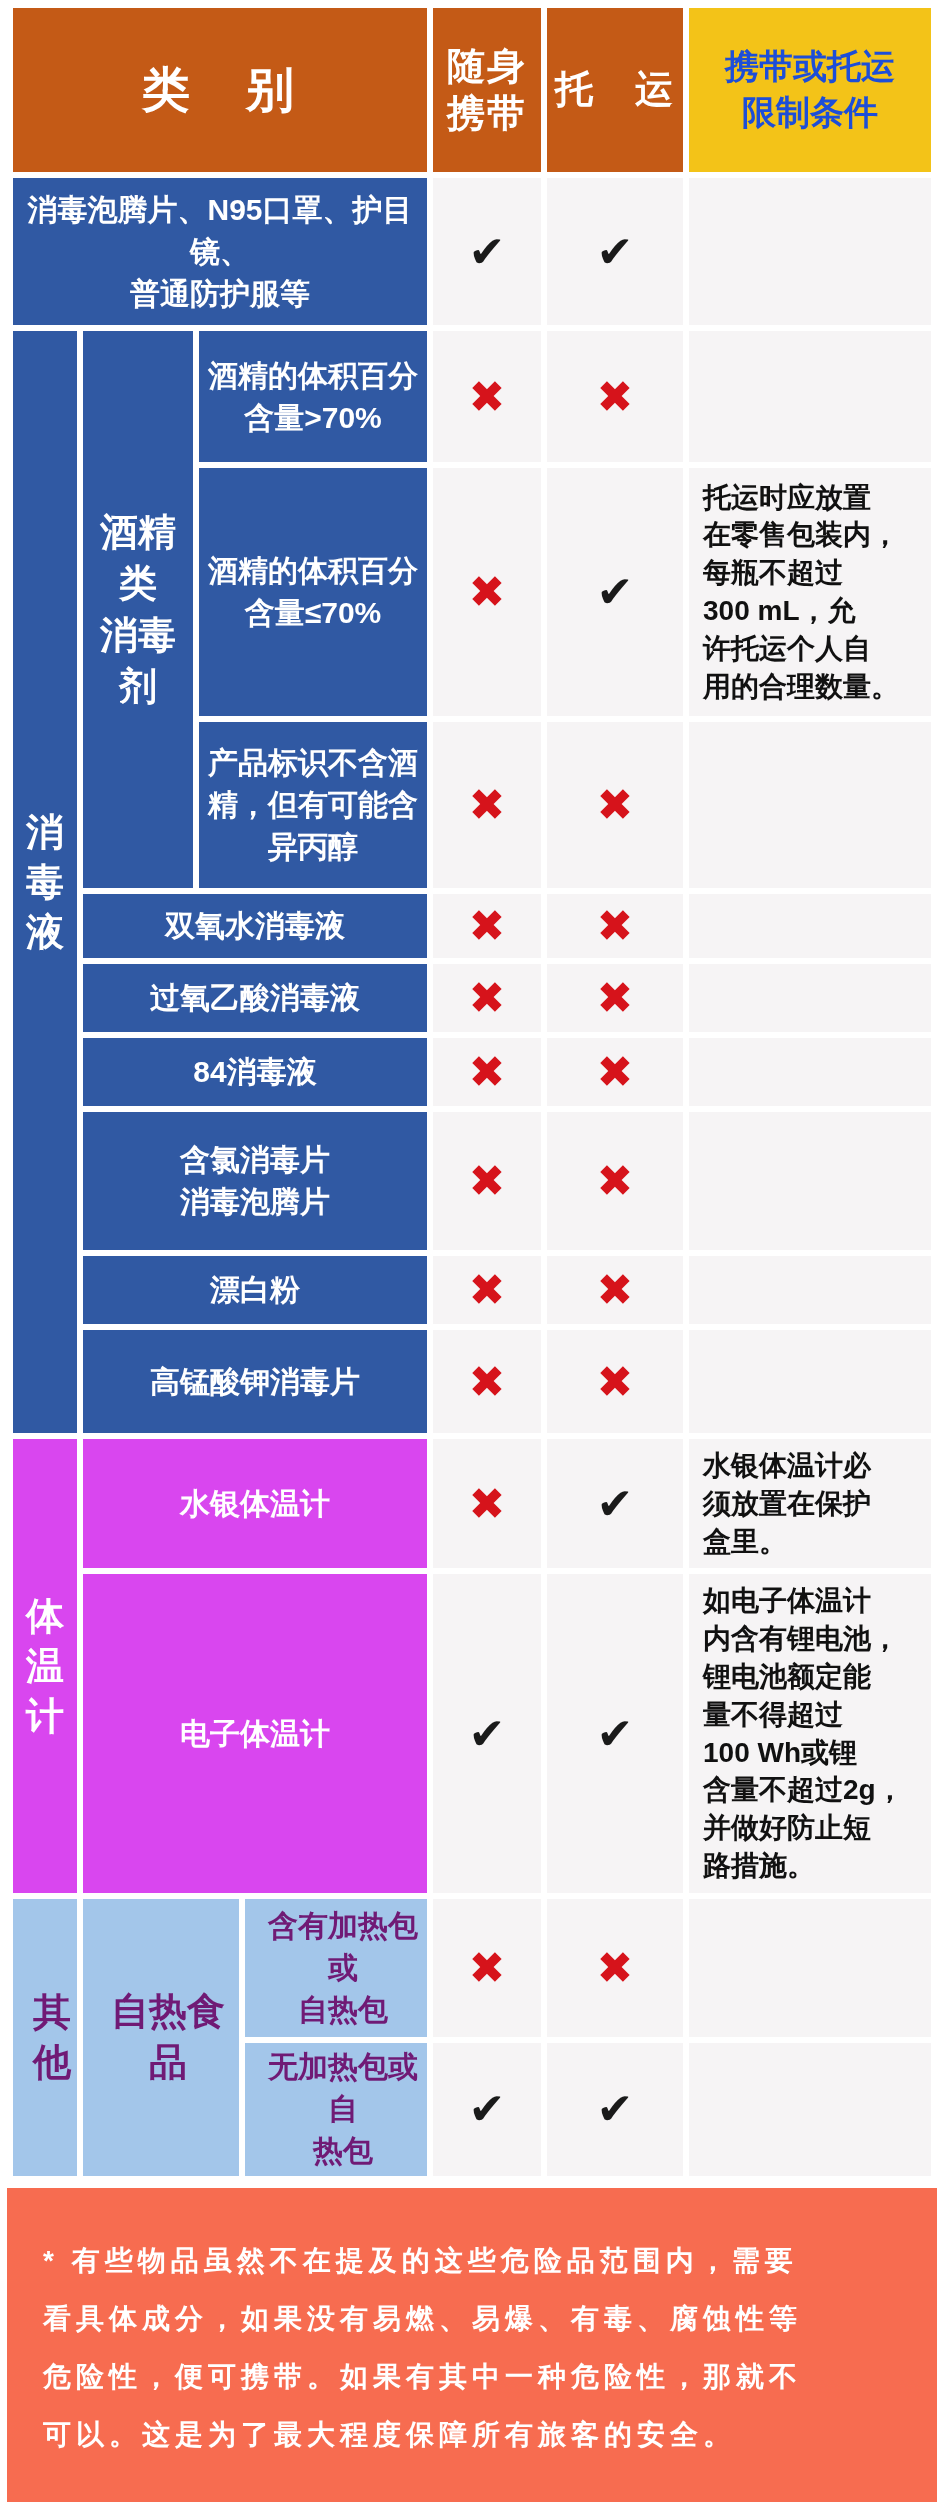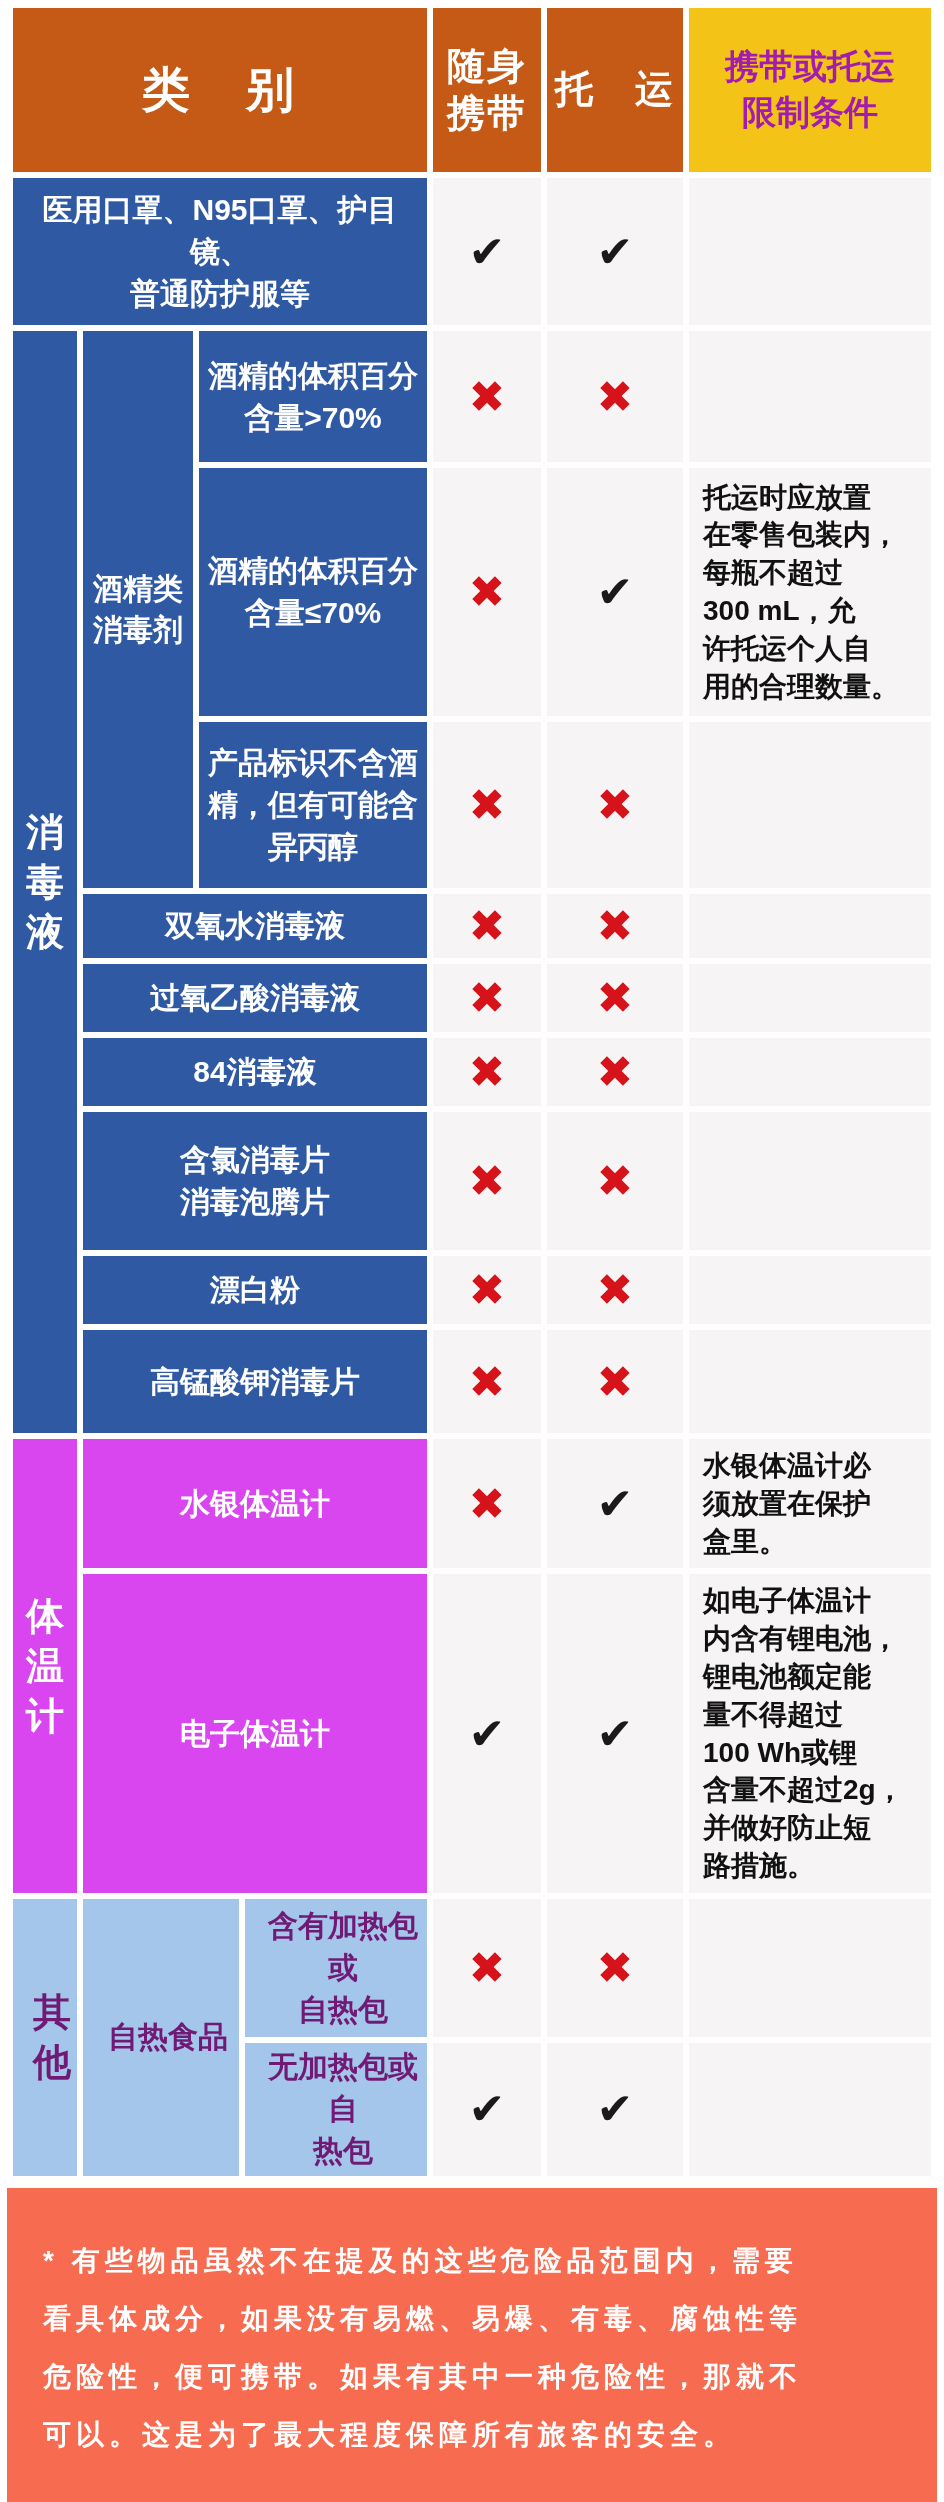--- a/index.html
+++ b/index.html
@@ -9,28 +9,28 @@
   }
   .sheet{width:944px;height:2502px;background:#ffffff;padding-top:2px;box-sizing:border-box;}
   table.grid{
     border-collapse:separate;border-spacing:6px;margin:0 auto;width:930px;table-layout:fixed;
   }
   td{padding:0;text-align:center;vertical-align:middle;white-space:pre-line;overflow:hidden;}
   
   .hd{background:#c45a16;color:#fff;}
   .hd-cat{font-size:48px;letter-spacing:4px;text-align:center;}
   .hd-sub{font-size:38px;line-height:1.25;letter-spacing:2px;}
-  .hd-yellow{background:#f3c318;color:#a21caf;font-size:34px;line-height:1.35;}
+  .hd-yellow{background:#f3c318;color:#1d4ed8;font-size:34px;line-height:1.35;}
   
   .blue1{background:#3059a3;color:#fff;}
   .blue2{background:#d946ef;color:#fff;}
   .blue3{background:#a3c6ea;color:#701a75;padding-left:14px;}
   .item{font-size:30px;line-height:1.4;}
   .seclabel{font-size:38px;line-height:1.32;}
-  .sublabel{font-size:30px;line-height:1.35;}
+  .sublabel{font-size:38px;line-height:1.35;}
   
   .cell{background:#f6f4f5;}
   .mark{font-size:44px;line-height:1;}
   .mark.check{color:#1a1a1a;}
   .mark.cross{color:#d6131b;}
   .note{font-size:28px;line-height:1.35;text-align:left;padding:8px 8px 8px 14px;color:#111;}
   
   .footer{
     width:930px;height:326px;margin:6px auto 0;background:#f76c50;color:#fff;
     box-sizing:border-box;padding:44px 34px 0 36px;font-size:28px;line-height:2.07;
@@ -56,21 +56,21 @@
         <tr style="height:164px">
       <td colspan="4" class="hd hd-cat">类　别</td>
       <td class="hd hd-sub">随身
 携带</td>
       <td class="hd hd-sub">托　运</td>
       <td class="hd-yellow">携带或托运
 限制条件</td>
     </tr>
 
     <tr style="height:147px">
-      <td colspan="4" class="blue1 item">医用口罩、N95口罩、护目镜、
+      <td colspan="4" class="blue1 item">消毒泡腾片、N95口罩、护目镜、
 普通防护服等</td>
       <td class="cell mark check">✔</td>
       <td class="cell mark check">✔</td>
       <td class="cell note"></td>
     </tr>
 
     <tr style="height:131px">
       <td class="blue1 seclabel" rowspan="9">消
 毒
 液</td>

